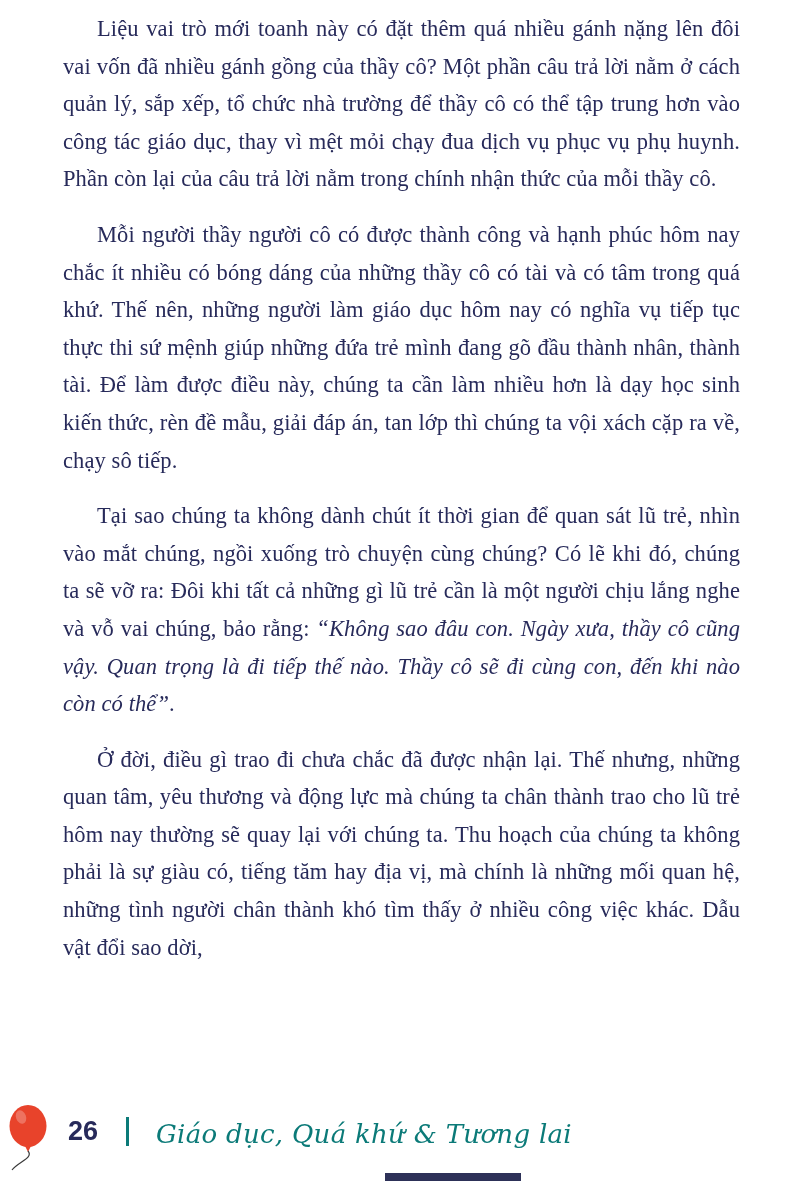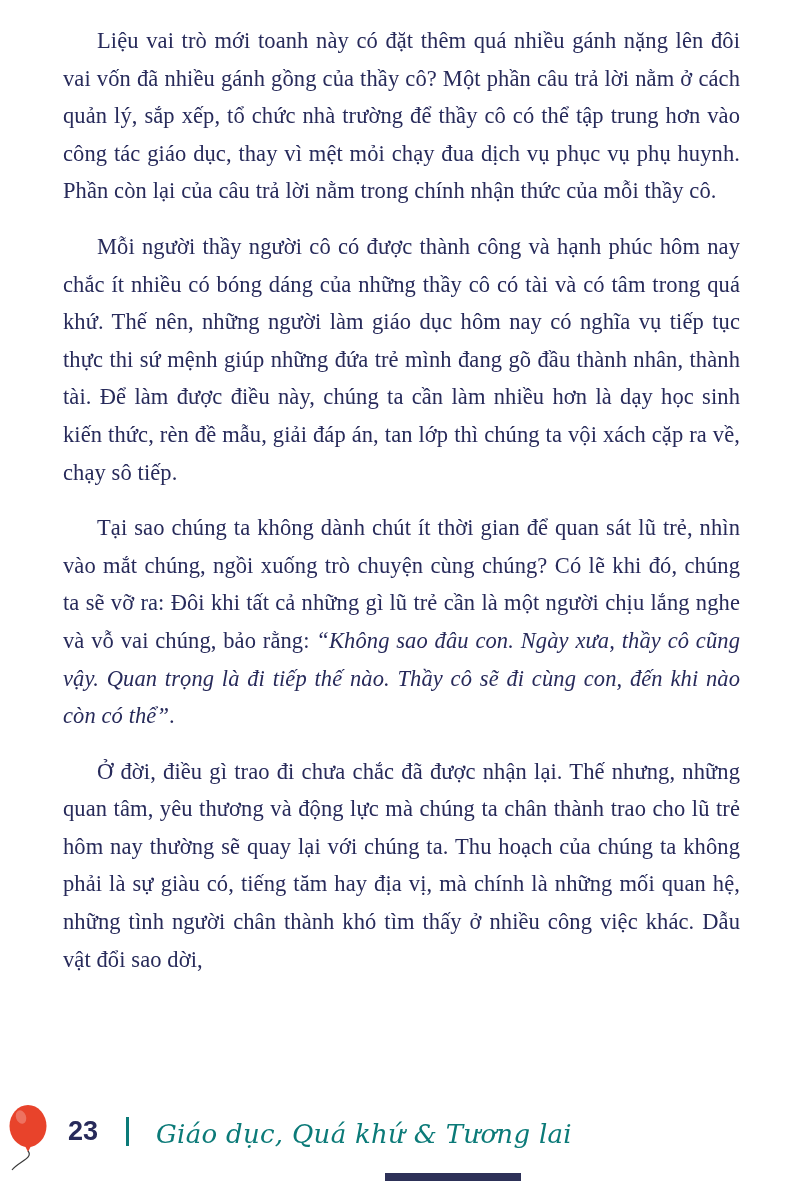--- a/index.html
+++ b/index.html
@@ -14,21 +14,21 @@
     font-family:"Liberation Serif", serif;
     color:var(--text-color);
     position:relative;
     overflow:hidden;
   }
   .content{
     position:absolute;
     left:63px;right:60px;top:10px;
   }
   .content p{
-    margin:12px 0 18px 0;
+    margin:0 0 18px 0;
     font-size:22.5px;
     line-height:37.6px;
     text-align:justify;
     text-indent:34px;
     letter-spacing:0.1px;
   }
   .content p span.italic{font-style:italic;}
   .footer{
     position:absolute;
     left:0;top:1108px;width:800px;height:56px;
@@ -67,18 +67,18 @@
     <p><span>Ở đời, điều gì trao đi chưa chắc đã được nhận lại. Thế nhưng, những quan tâm, yêu thương và động lực mà chúng ta chân thành trao cho lũ trẻ hôm nay thường sẽ quay lại với chúng ta. Thu hoạch của chúng ta không phải là sự giàu có, tiếng tăm hay địa vị, mà chính là những mối quan hệ, những tình người chân thành khó tìm thấy ở nhiều công việc khác. Dẫu vật đổi sao dời,</span></p>
   </div>
 
 <div class="footer">
   <svg class="balloon" viewBox="0 0 50 70" xmlns="http://www.w3.org/2000/svg">
     <ellipse cx="24" cy="22" rx="18.5" ry="21" fill="var(--balloon-red)"></ellipse>
     <path d="M21 42 L27 42 L24 48 Z" fill="var(--balloon-red)"></path>
     <path d="M24 47 C 30 54, 14 58, 8 66" stroke="#3a3a3a" stroke-width="1.2" fill="none"></path>
     <ellipse cx="17" cy="13" rx="5" ry="7" fill="#ffffff" opacity="0.25" transform="rotate(-20 17 13)"></ellipse>
   </svg>
-  <span class="page-number">23</span>
+  <span class="page-number">26</span>
   <div class="footer-separator"></div>
   <span class="book-title">Giáo dục, Quá khứ &amp; Tương lai</span>
 </div>
 
 <div class="bottom-indicator"></div>
 
 </body></html>

